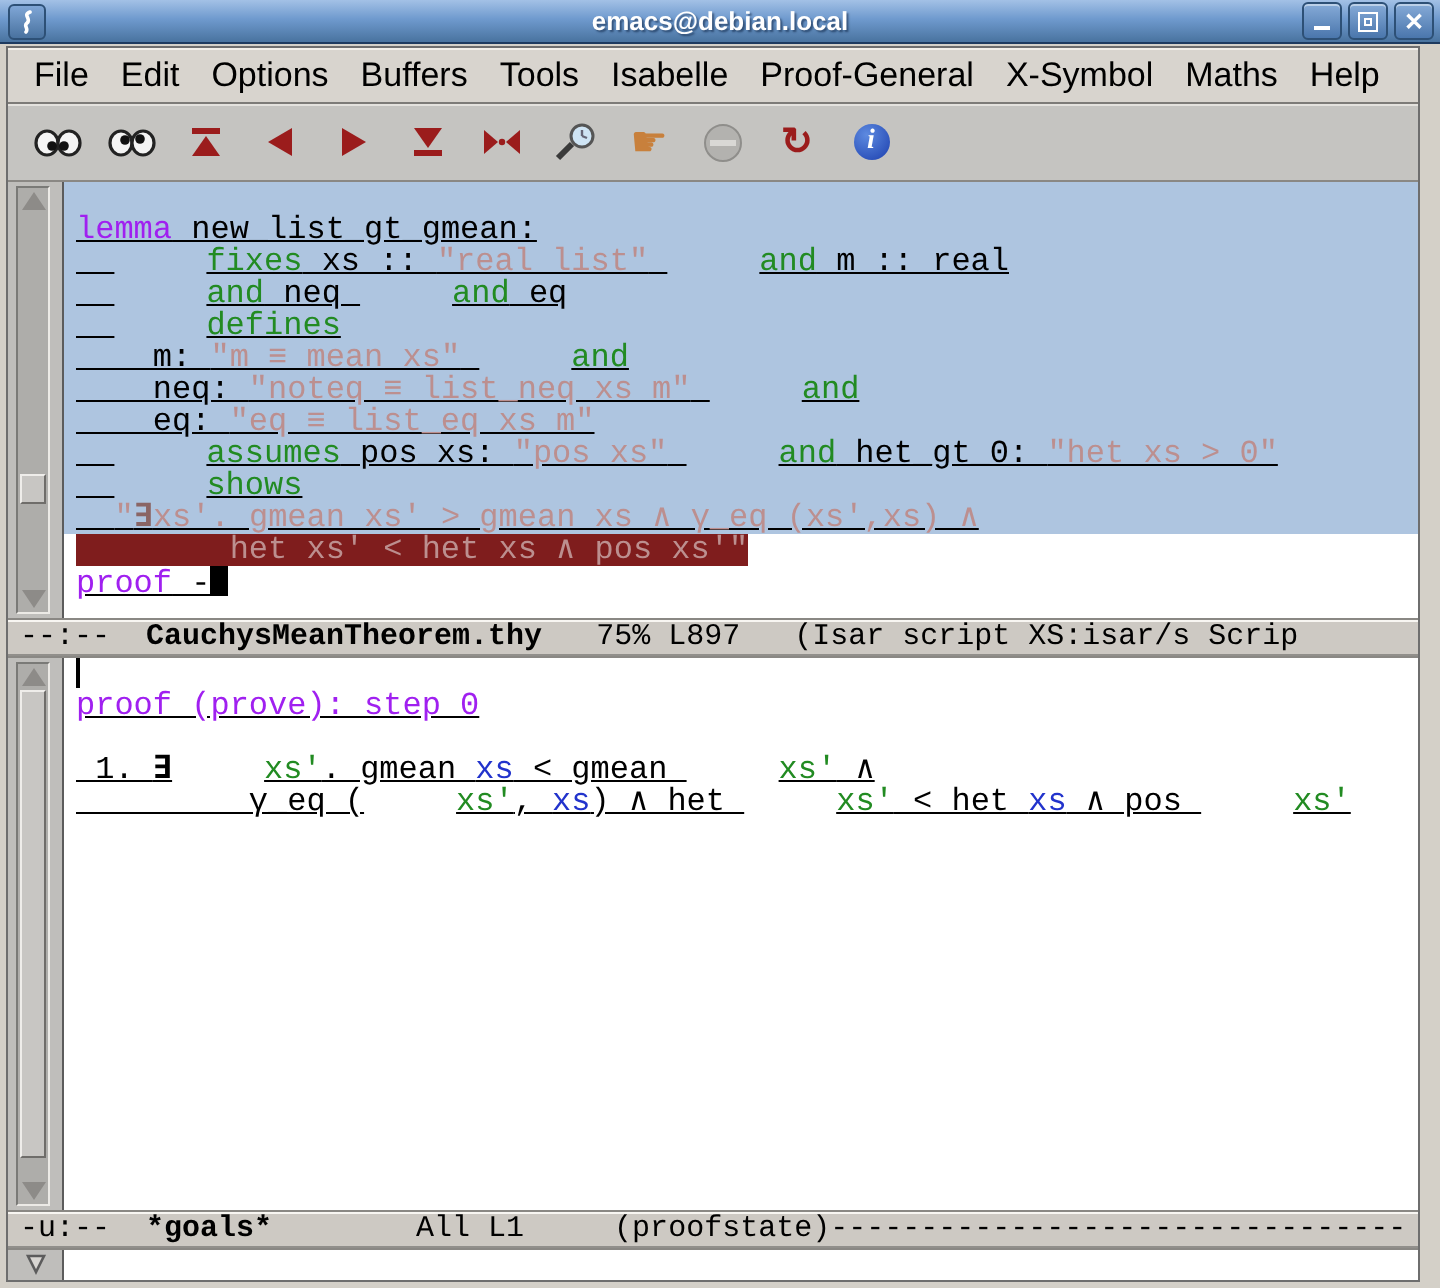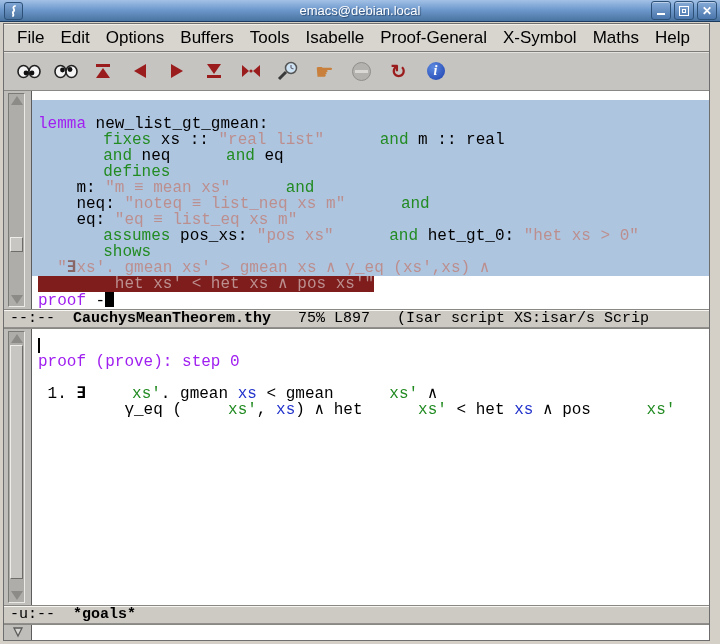--- a/index.html
+++ b/index.html
@@ -7,21 +7,21 @@
   #win{position:relative;width:720px;height:644px;overflow:hidden;background:#d4d0c8;}
 
   
   .titlebar{position:absolute;top:0;left:0;right:0;height:22px;
     background:linear-gradient(180deg,#a3c1e6 0%,#6f9ace 45%,#49739f 100%);
     border-bottom:1px solid #1d3a5f;display:flex;align-items:center;padding:0 3px;box-sizing:border-box;}
   .tb-icon{width:17px;height:16px;border-radius:3px;margin-left:1px;
     background:linear-gradient(180deg,#7fa6d6,#49729f);border:1px solid #2d5076;
     display:flex;align-items:center;justify-content:center;}
   .title-text{position:absolute;left:0;right:0;text-align:center;color:#fff;
-    font-size:13px;font-weight:normal;text-shadow:1px 1px 1px rgba(10,30,60,.55);}
+    font-size:13px;font-weight:bold;text-shadow:1px 1px 1px rgba(10,30,60,.55);}
   .tb-buttons{margin-left:auto;display:flex;gap:3px;z-index:2;}
   .tb-btn{width:18px;height:17px;border-radius:3px;border:1px solid #2d5076;
     background:linear-gradient(180deg,#86abd8,#4a76ac);box-shadow:inset 0 1px 0 rgba(255,255,255,.45);
     display:flex;align-items:center;justify-content:center;color:#fff;}
   .glyph-min{width:8px;height:2px;background:#fff;margin-top:7px;}
   .glyph-max{width:8px;height:8px;border:1px solid #fff;position:relative;}
   .glyph-max:after{content:"";position:absolute;left:2px;top:2px;width:2px;height:2px;border:1px solid #fff;}
   .glyph-close{font-size:12px;font-weight:bold;line-height:1;}
 
   
@@ -43,22 +43,22 @@
   .stopc:after{content:"";position:absolute;left:2px;right:2px;top:7px;height:3px;background:#d9d8d5;}
   .infoc{width:18px;height:18px;border-radius:50%;background:radial-gradient(circle at 35% 30%,#5d8ae0,#1c3fae);
     color:#fff;font-family:"Liberation Serif",serif;font-style:italic;font-weight:bold;
     font-size:14px;display:flex;align-items:center;justify-content:center;}
 
   
   .ewin{display:flex;background:#fff;overflow:hidden;}
   .script-win{height:218px;flex:0 0 auto;}
   .goals-win{flex:1 1 auto;}
   .gutter{width:27px;flex:0 0 auto;background:#bfbebb;border-right:1px solid #5c5c5c;position:relative;}
-  .buffer{flex:1 1 auto;background:#fff;overflow:hidden;padding-top:9px;
-    font-family:"Liberation Mono","DejaVu Sans Mono",monospace;font-size:16px;line-height:16px;}
+  .buffer{flex:1 1 auto;background:#fff;overflow:hidden;padding-top:0;
+    font-family:"Liberation Mono","DejaVu Sans Mono",monospace;font-size:16px;line-height:16px;text-decoration:underline;}
   .line{height:16px;white-space:pre;padding-left:6px;}
   .line.full{background:#aec5e0;}
   .partbg{background:#7f1d1d;display:inline-block;height:16px;}
   .k{color:#a020f0;}
   .g{color:#228b22;margin-left:46px;}
   .s{color:#bc8f8f;}
   .b{color:#000;}
   .f{color:#2233cc;}
   .e{color:#000;font-weight:bold;}
   .x{color:#8a6565;font-weight:bold;}
@@ -246,21 +246,21 @@
       </div>
       <div class="buffer">
           <div class="line"><span class="vb"></span></div>
           <div class="line"><span class="k">proof (prove): step 0</span></div>
           <div class="line"></div>
           <div class="line"><span class="b"> 1. </span><span class="e">∃</span><span class="g">xs'</span><span class="b">. gmean </span><span class="f">xs</span><span class="b"> &lt; gmean </span><span class="g">xs'</span><span class="b"> ∧</span></div>
           <div class="line"><span class="b">         γ_eq (</span><span class="g">xs'</span><span class="b">, </span><span class="f">xs</span><span class="b">) ∧ het </span><span class="g">xs'</span><span class="b"> &lt; het </span><span class="f">xs</span><span class="b"> ∧ pos </span><span class="g">xs'</span></div>
         </div>
     </div>
 
-    <div class="modeline"><span class="b">-u:--  </span><span class="mbd">*goals*</span></div>
+    <div class="modeline"><span class="b">-u:--  </span><span class="mbd">*goals*</span><span class="b">        All L1     (proofstate)--------------------------------</span></div>
 
     <div class="minibuffer">
       <div class="mini-gutter">
         <svg width="12" height="11" viewBox="0 0 12 11">
           <polygon points="2,1 10,1 6,9" fill="#d8d6d2" stroke="#5c5c5c" stroke-width="1.3"></polygon>
         </svg>
       </div>
       <div class="mini-echo"></div>
     </div>
 

